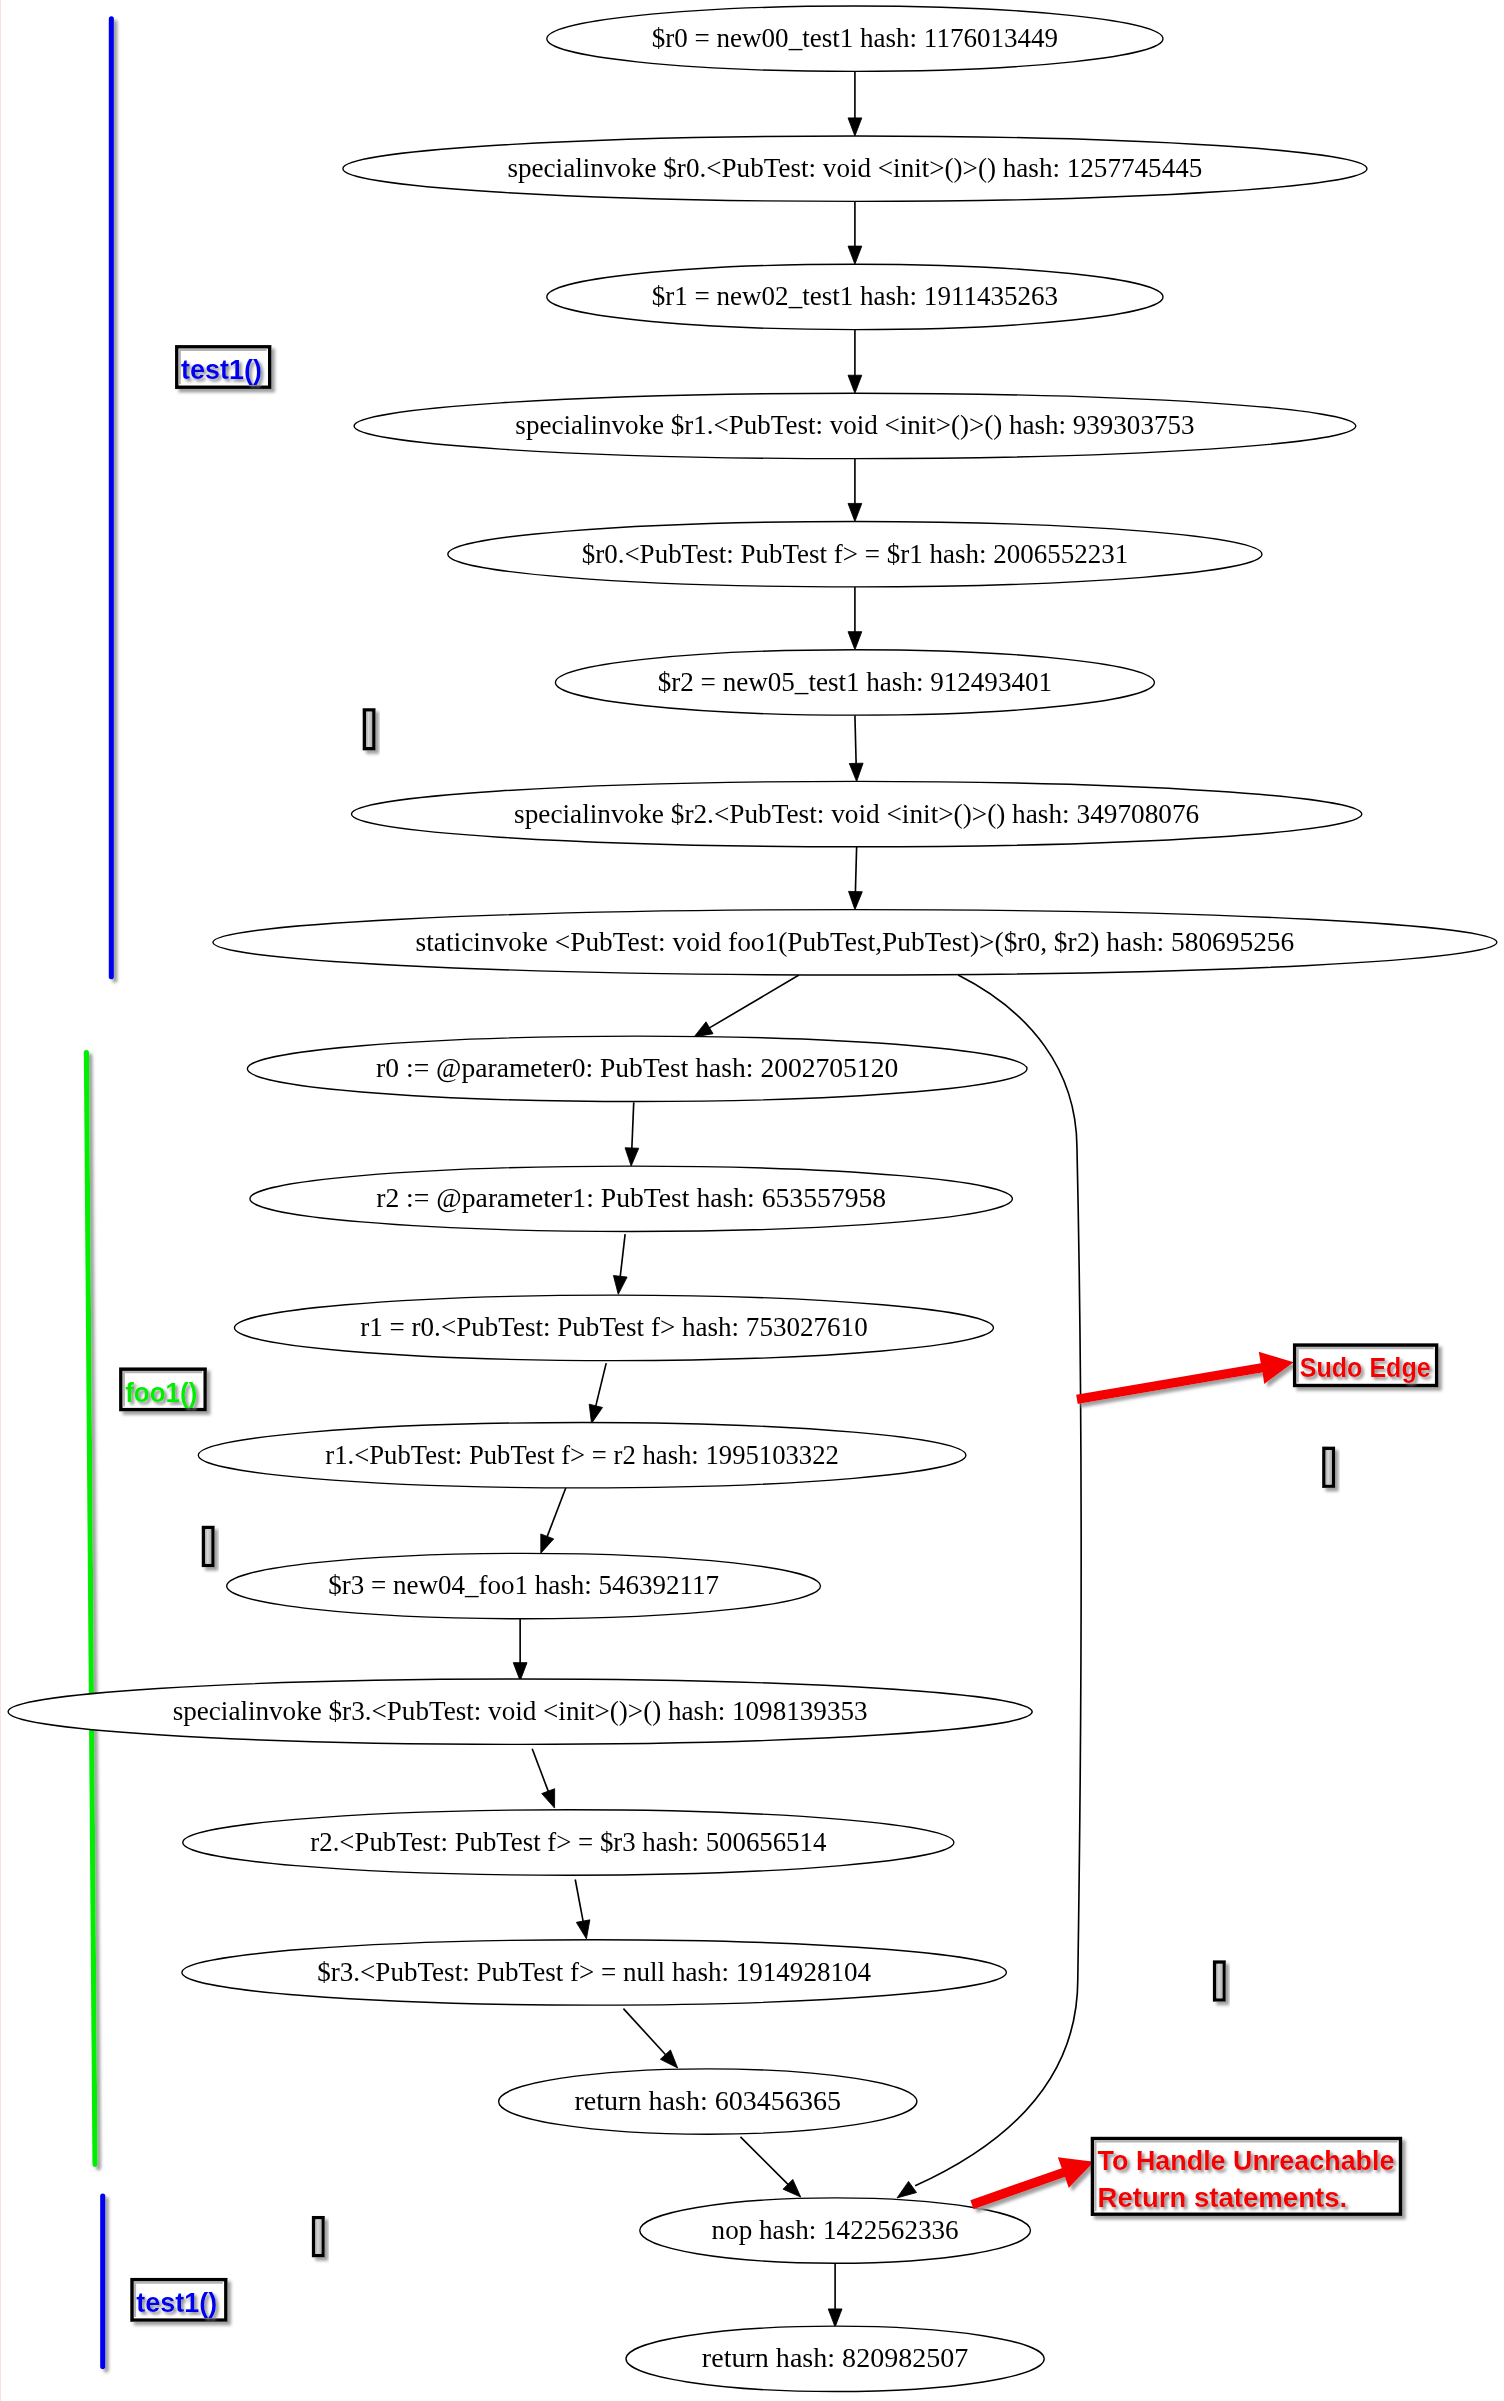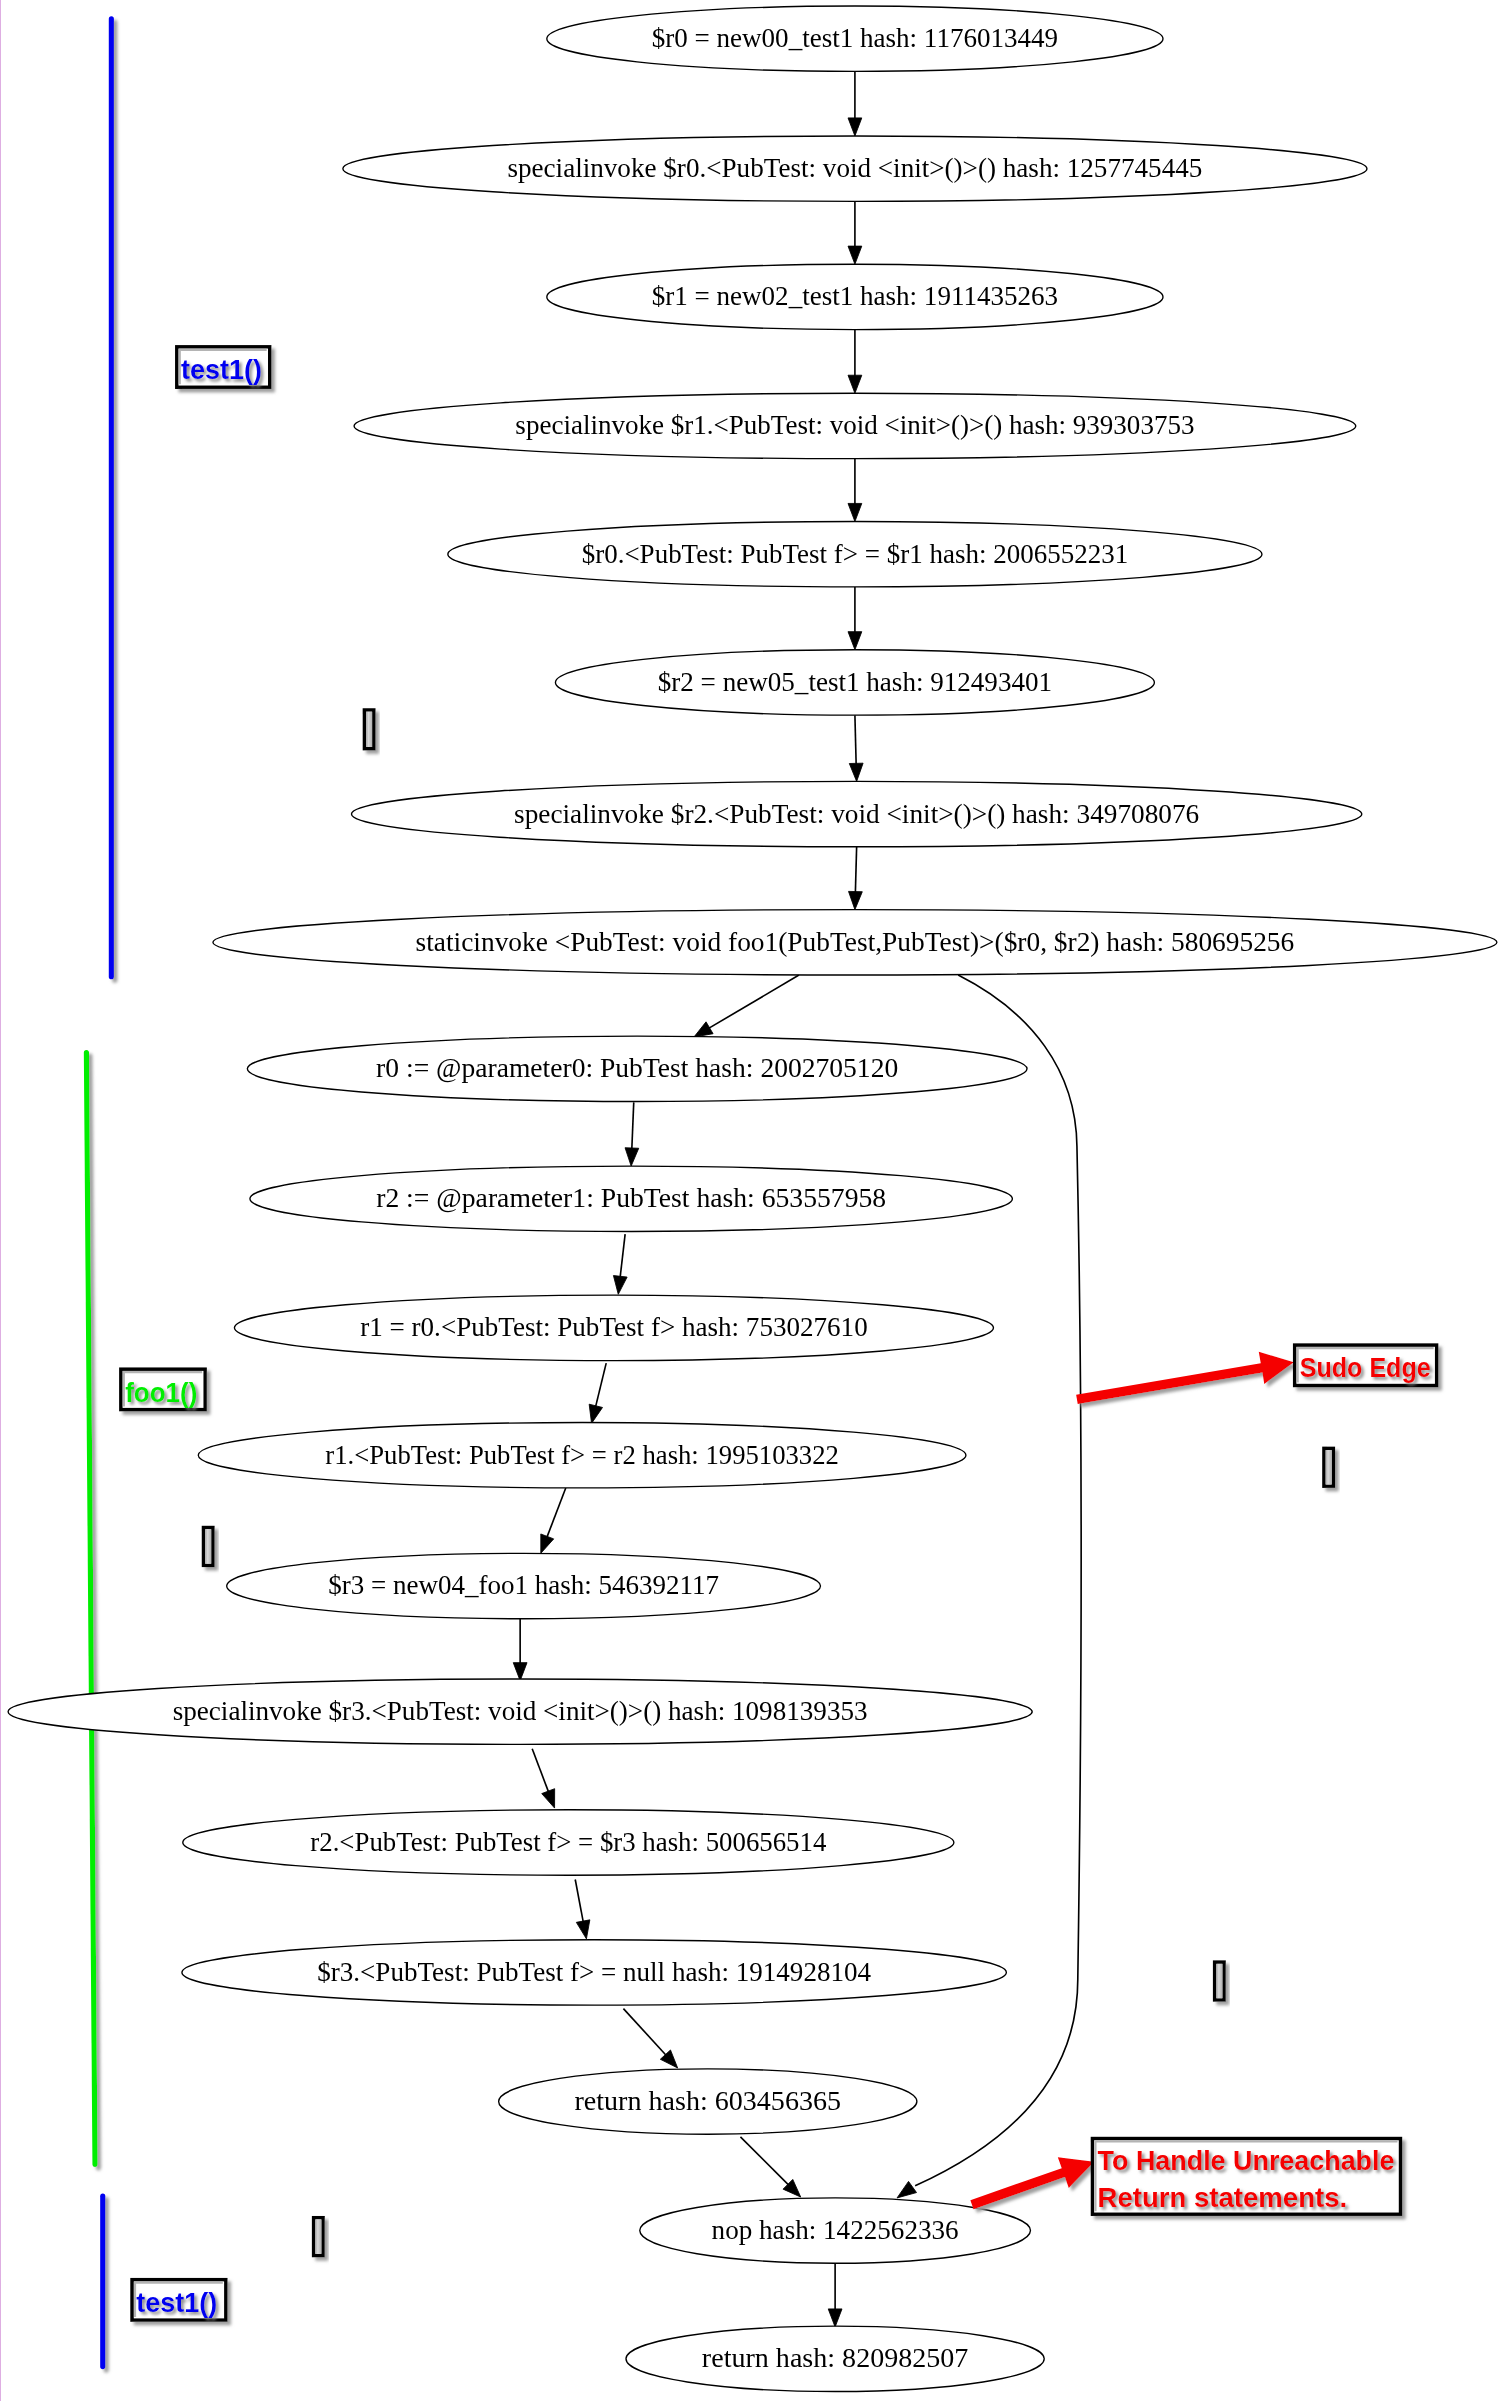--- a/index.html
+++ b/index.html
@@ -1,19 +1,19 @@
 <!DOCTYPE html>
 <html style="font-size:13.8px"><head>
 <meta charset="utf-8">
 <title>Control Flow Graph</title>
 <style>
   html,body{margin:0;padding:0;background:#ffffff;}
   body{width:1505px;height:2401px;overflow:hidden;
        font-family:"Liberation Serif",serif;}
-  #page{position:relative;width:1263px;height:2401px;background:#a21caf;}
+  #page{position:relative;width:1263px;height:2401px;background:#fca5a5;}
   #graph{position:absolute;left:0;top:0;width:1505px;height:2401px;}
   .node-ellipse{fill:#ffffff;stroke:#000000;stroke-width:1.6;}
   .node-label{font-family:"Liberation Serif",serif;font-size:32px;fill:#000000;
               text-anchor:middle;}
   .edge{fill:none;stroke:#000000;stroke-width:1.9;}
   .arrowhead{fill:#000000;stroke:#000000;stroke-width:1;}
   .scope-line{fill:none;stroke-width:6;stroke-linecap:round;}
   .red-arrow{fill:#f50000;stroke:none;}
   .callout-box{fill:#ffffff;stroke:#000000;stroke-width:4;}
   .tickbox{fill:#ffffff;stroke:#000000;stroke-width:4;}

